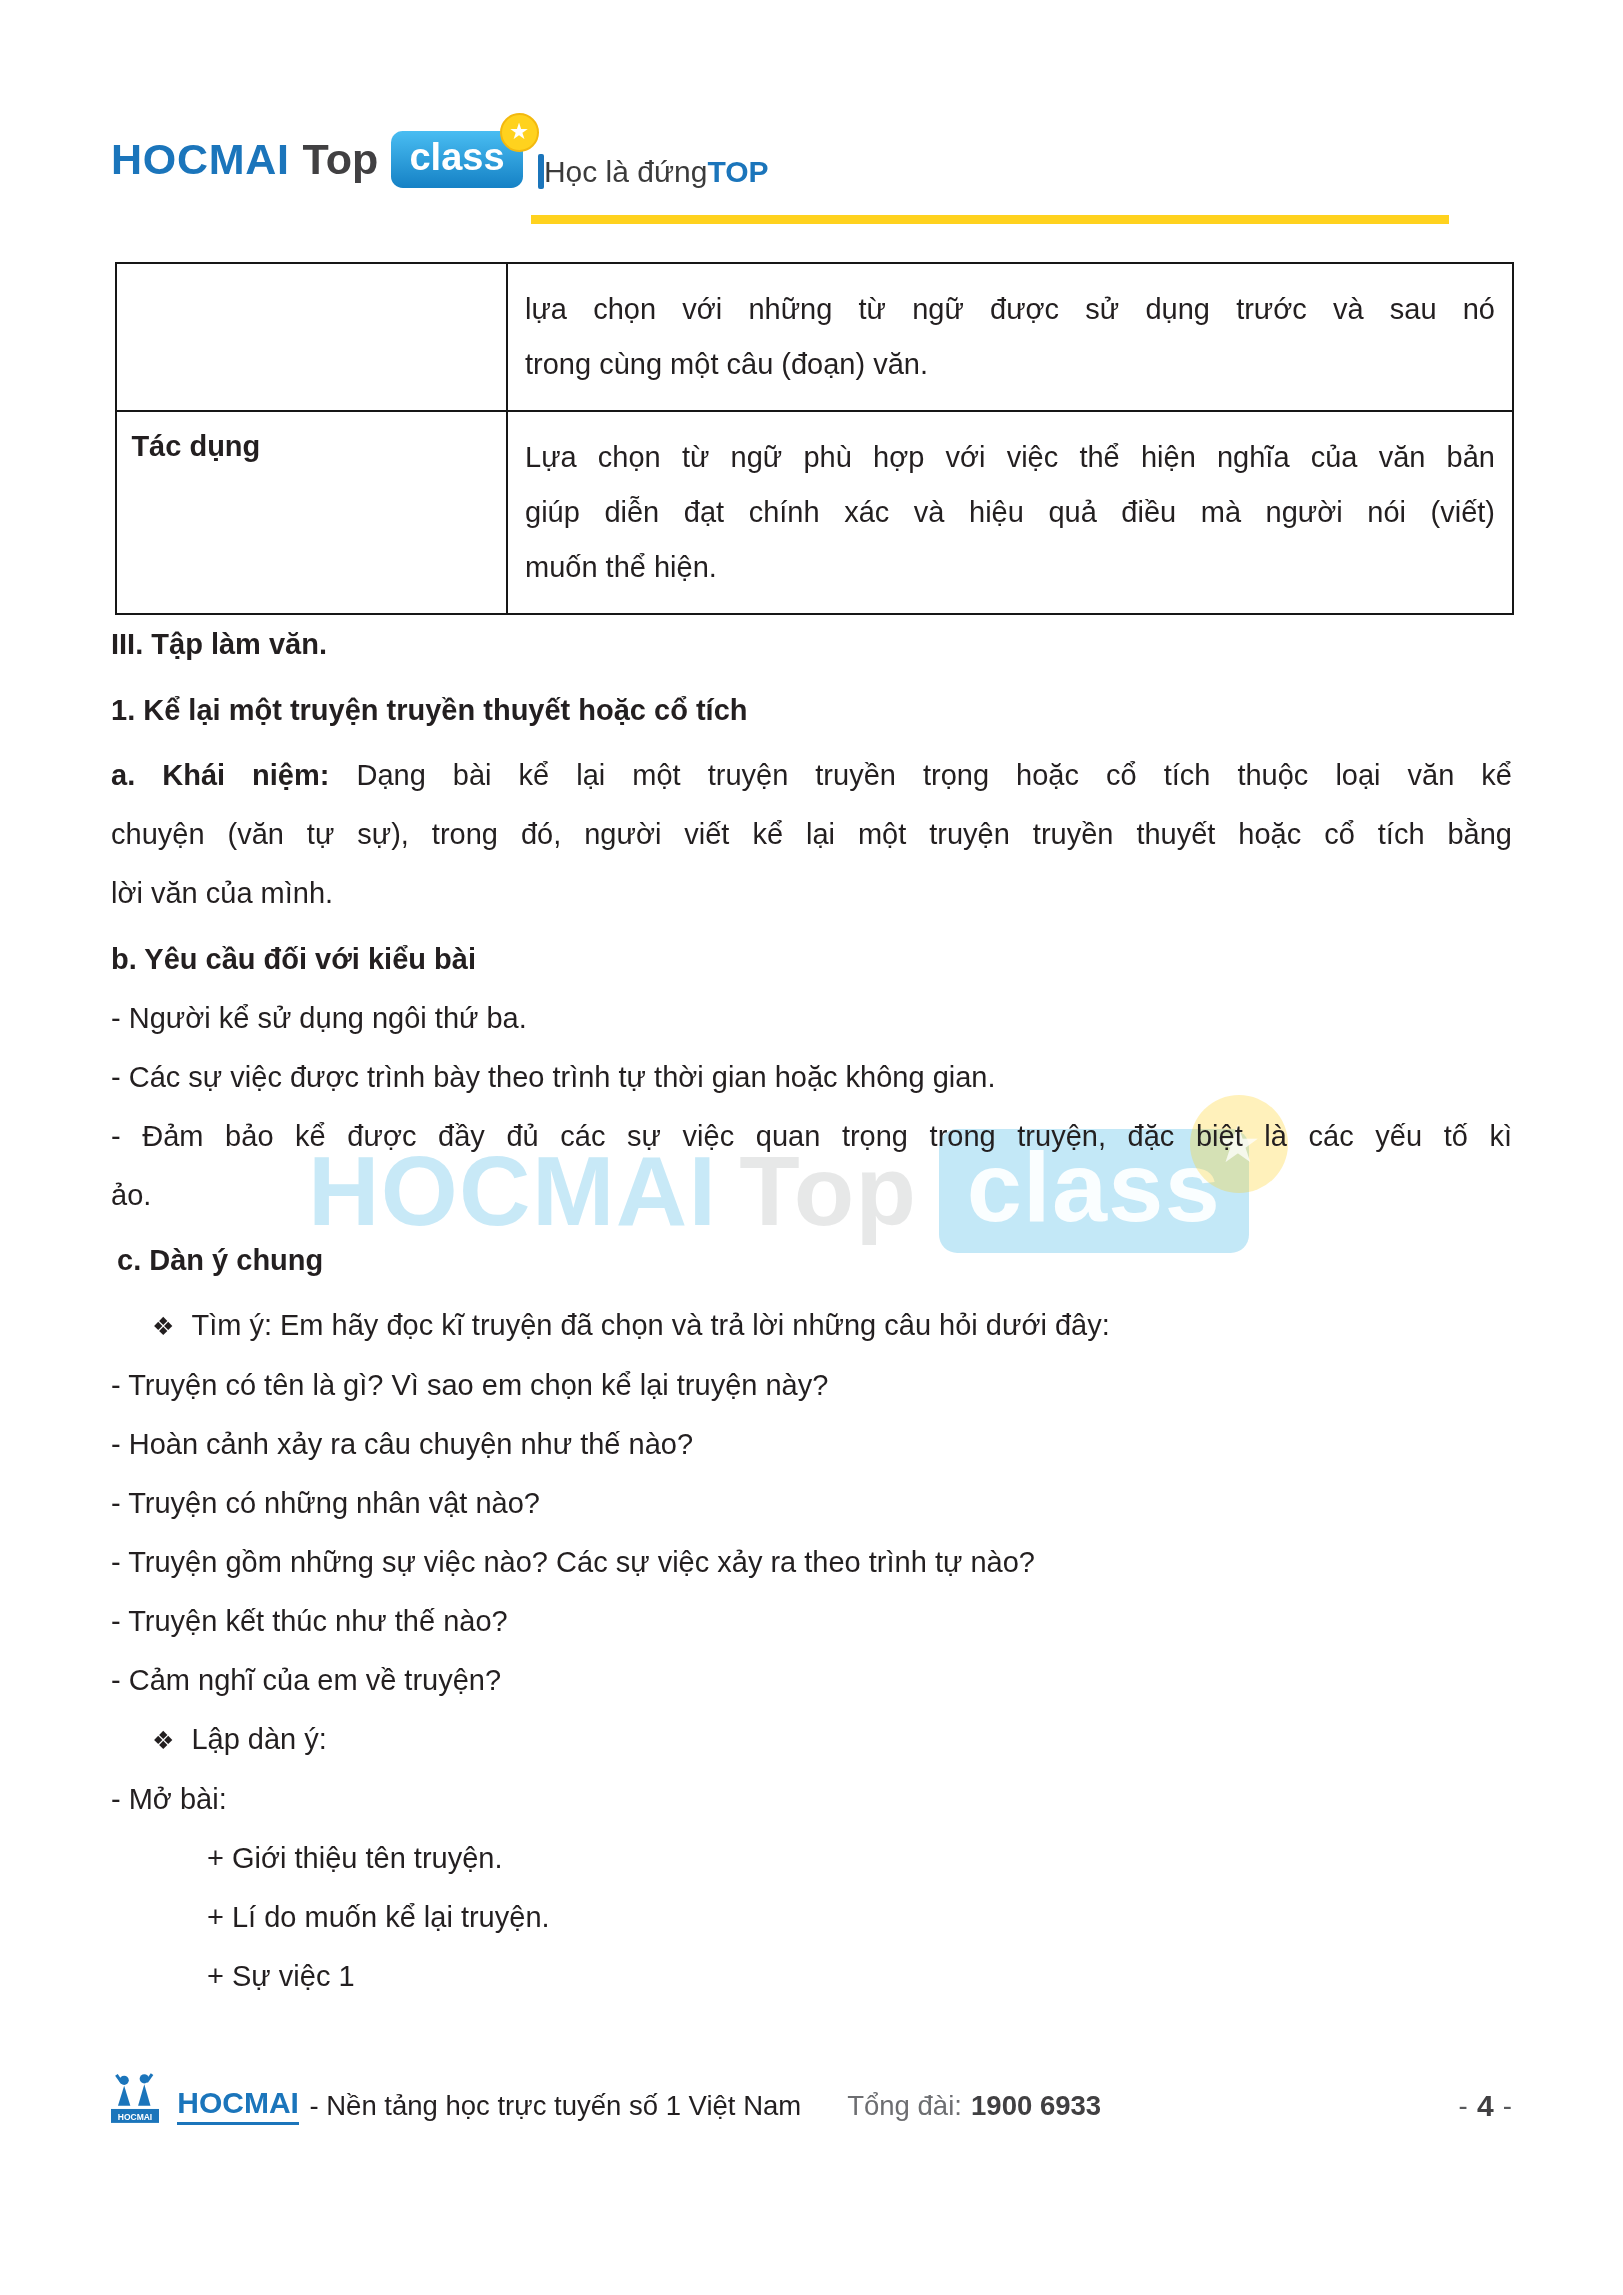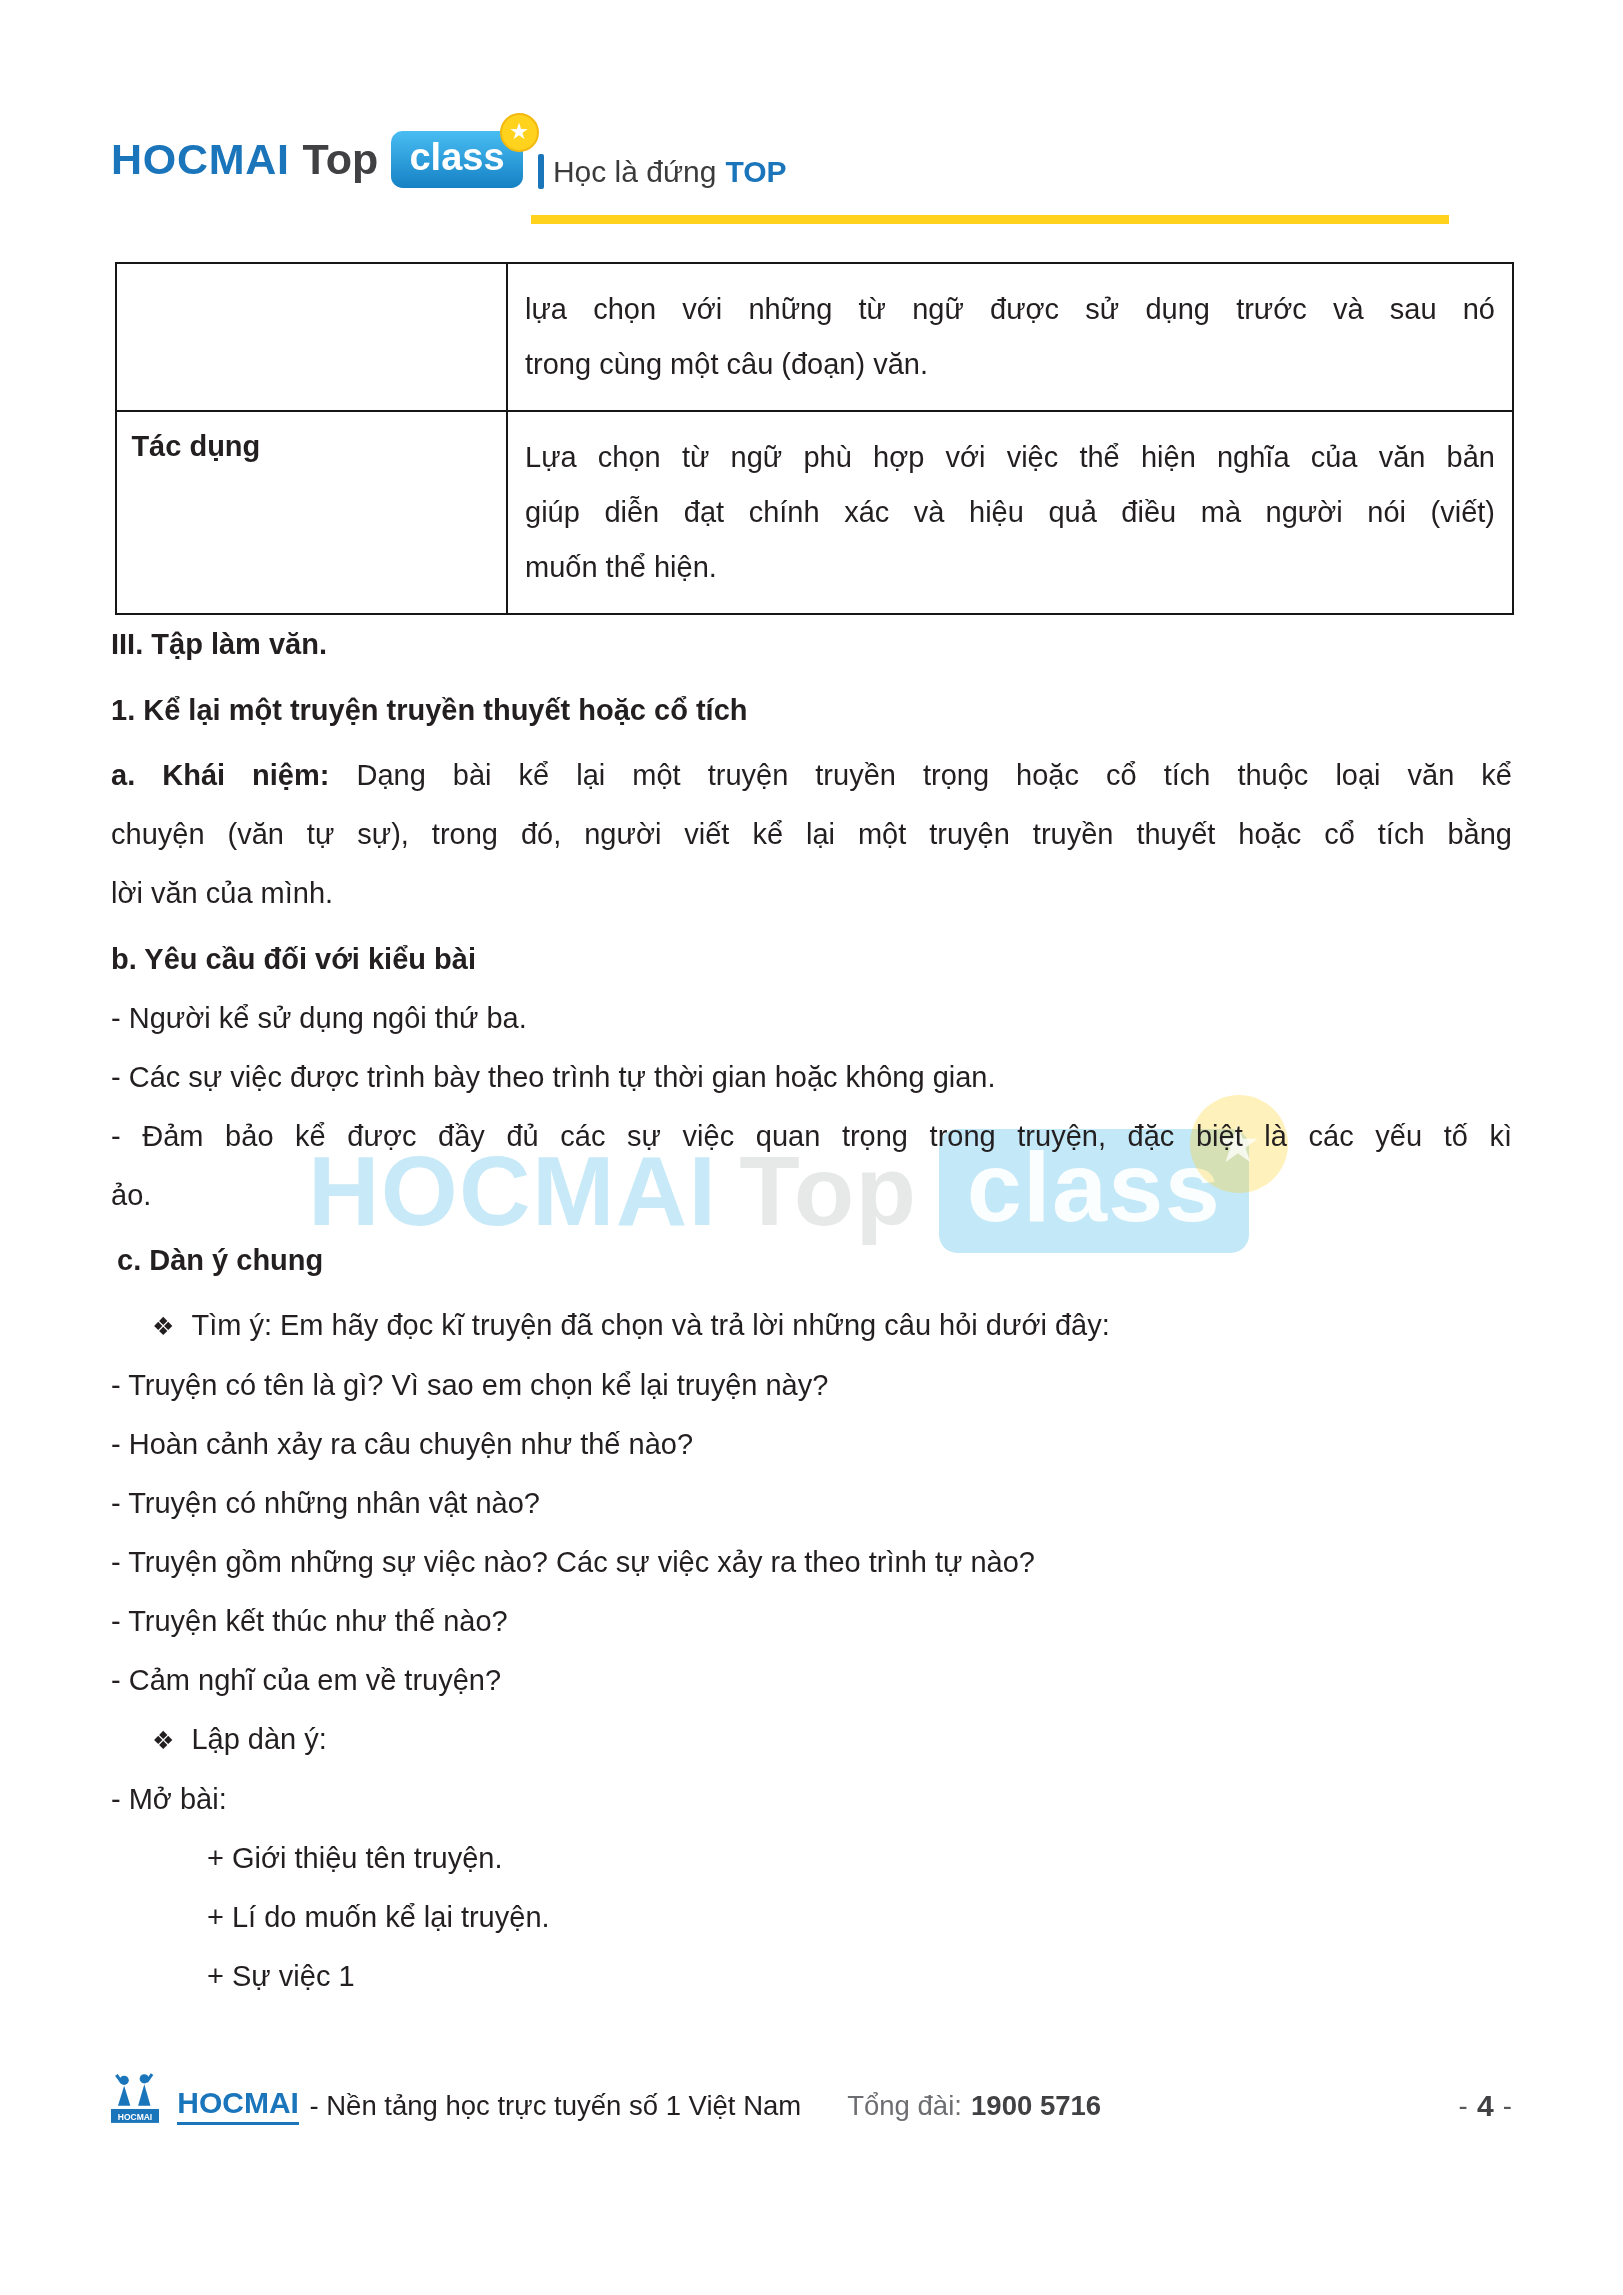--- a/index.html
+++ b/index.html
@@ -22,21 +22,21 @@
     color:#fff;font-size:38px;font-weight:800;
     padding:5.2px 18.3px 9.2px;border-radius:11.8px;
   }
   .star-badge{
     position:absolute;right:-15.7px;top:-18.3px;
     width:35px;height:35px;border-radius:50%;
     background:#ffd21e;border:2.6px solid #f3b90e;
     display:flex;align-items:center;justify-content:center;
     color:#ffffff;font-size:19.6px;line-height:1;
   }
-  .tagline{position:absolute;left:538px;top:154px;display:flex;align-items:center;gap:9px;font-size:30px;color:#3b3b3b;z-index:2;}
+  .tagline{position:absolute;left:538px;top:154px;display:flex;align-items:center;gap:0;font-size:30px;color:#3b3b3b;z-index:2;}
   .tagline-bar{width:5.9px;height:35px;background:#1b75bb;border-radius:2px;}
   .tagline-top{color:#1b75bb;font-weight:800;}
   .yellow-rule{position:absolute;left:531px;top:215px;width:918px;height:8.5px;background:#ffd21e;z-index:2;}
   
   .tbl{position:absolute;left:115px;top:262px;width:1395px;border:2.6px solid #161616;font-size:29px;z-index:2;background:transparent;}
   .t-row{display:grid;grid-template-columns:391px 1fr;}
   .t-row + .t-row{border-top:2px solid #161616;}
   .t-label{border-right:2px solid #161616;padding:6.5px 14.4px;font-weight:700;line-height:55px;}
   .t-content{padding:18px 17px;line-height:55px;}
   .line{display:block;}
@@ -190,21 +190,21 @@
           <polygon points="35,42 43,14 51,42" stroke="none"></polygon>
           <line x1="53" y1="1" x2="46" y2="11" stroke-width="4"></line>
         </g>
         <rect x="0" y="46" width="62" height="18" fill="#1b75bb"></rect>
         <text x="31" y="60" fill="#ffffff" font-size="11" font-weight="bold" text-anchor="middle" font-family="Liberation Sans, sans-serif">HOCMAI</text>
       </svg>
     </span>
     <a class="f-brand" href="#">HOCMAI</a>
     <span class="f-desc">- Nền tảng học trực tuyến số 1 Việt Nam</span>
     <span class="f-hotline-label">Tổng đài:</span>
-    <span class="f-hotline">1900 5716</span>
+    <span class="f-hotline">1900 6933</span>
     <span class="f-page">
       <span>-</span>
       <span class="num">4</span>
       <span>-</span>
     </span>
   </div>
 
 </div>
 
 

